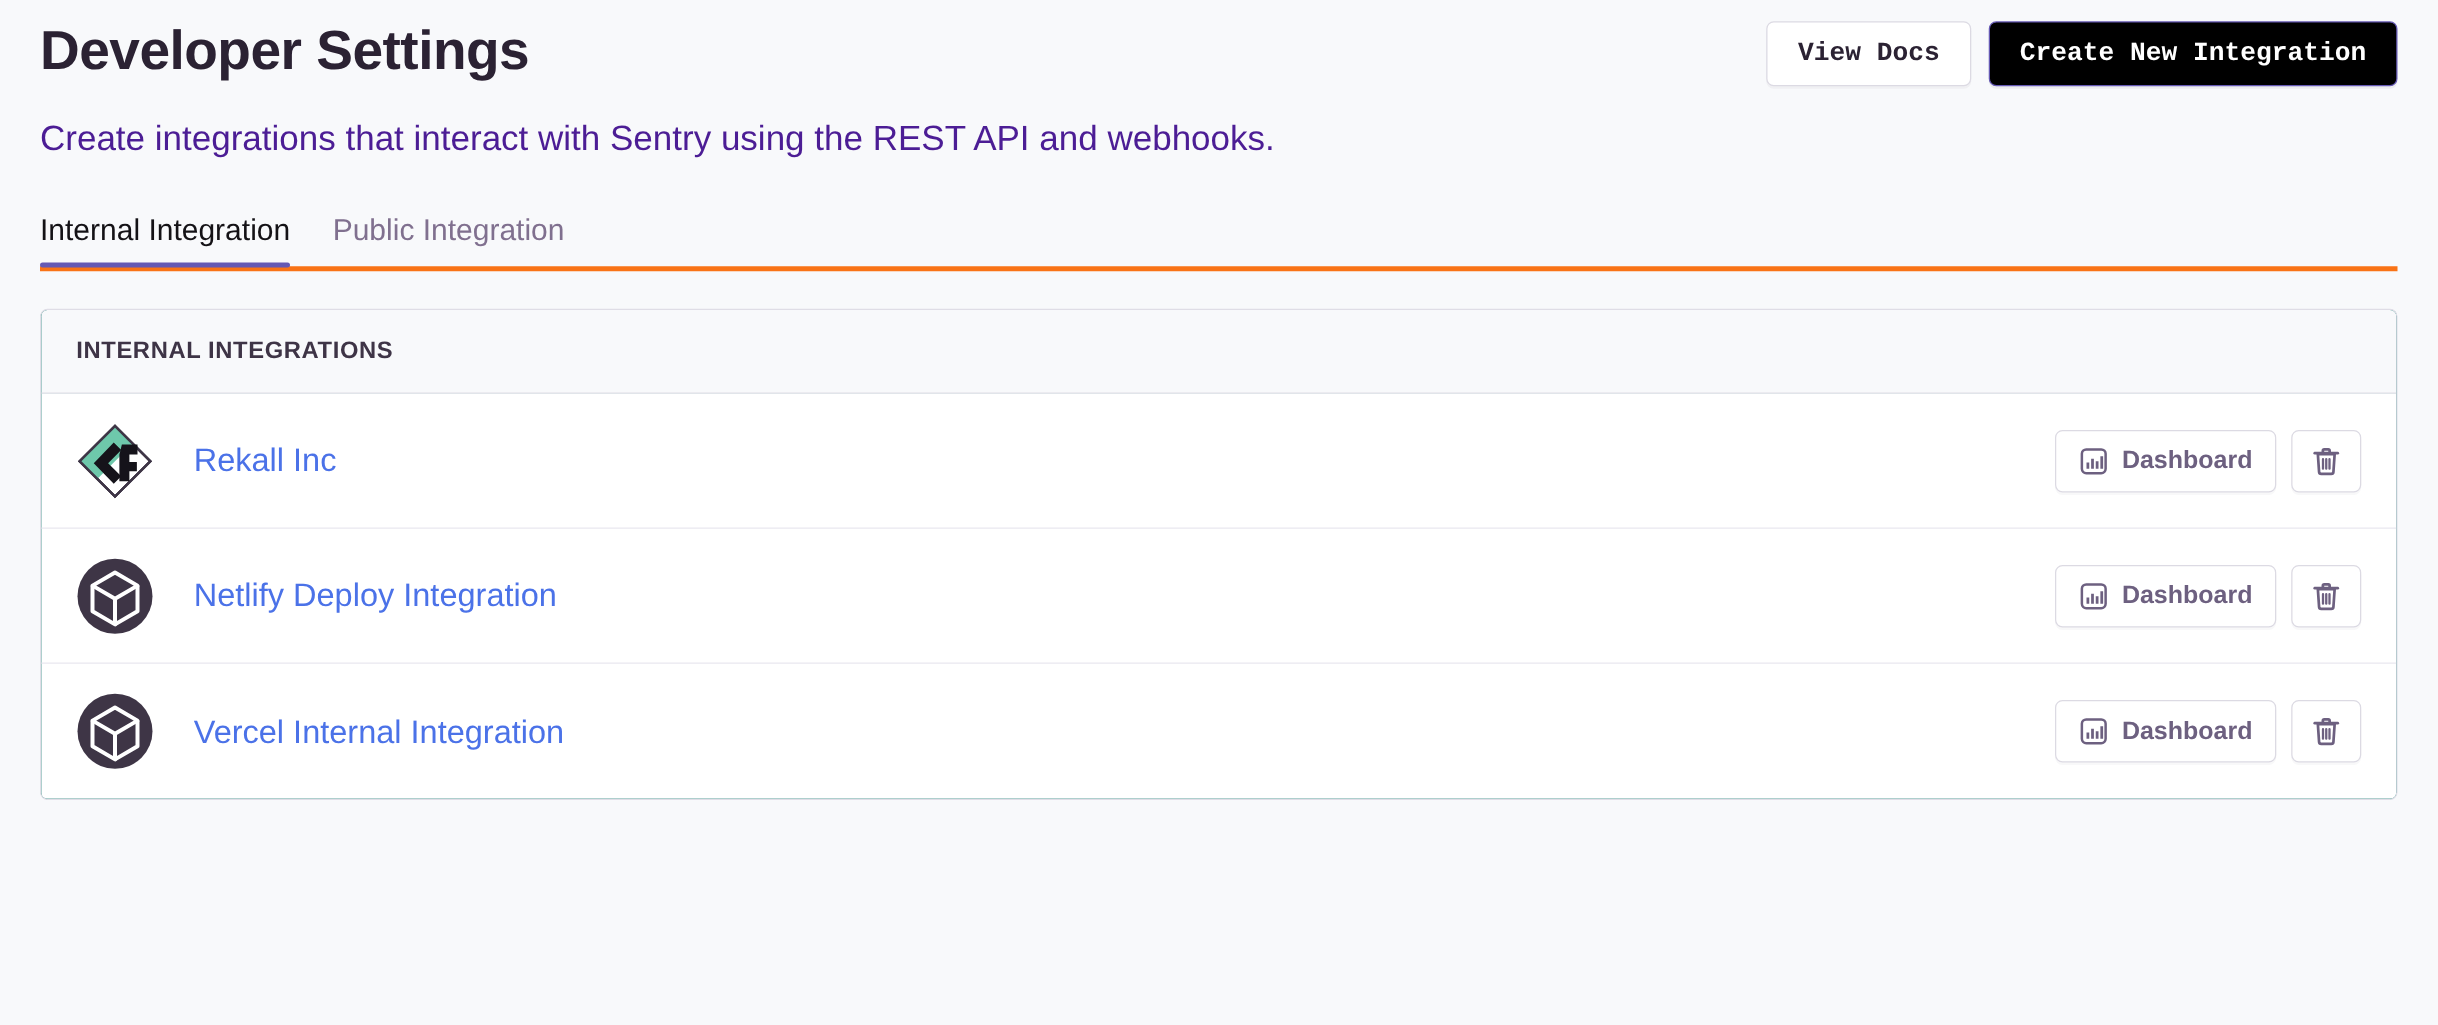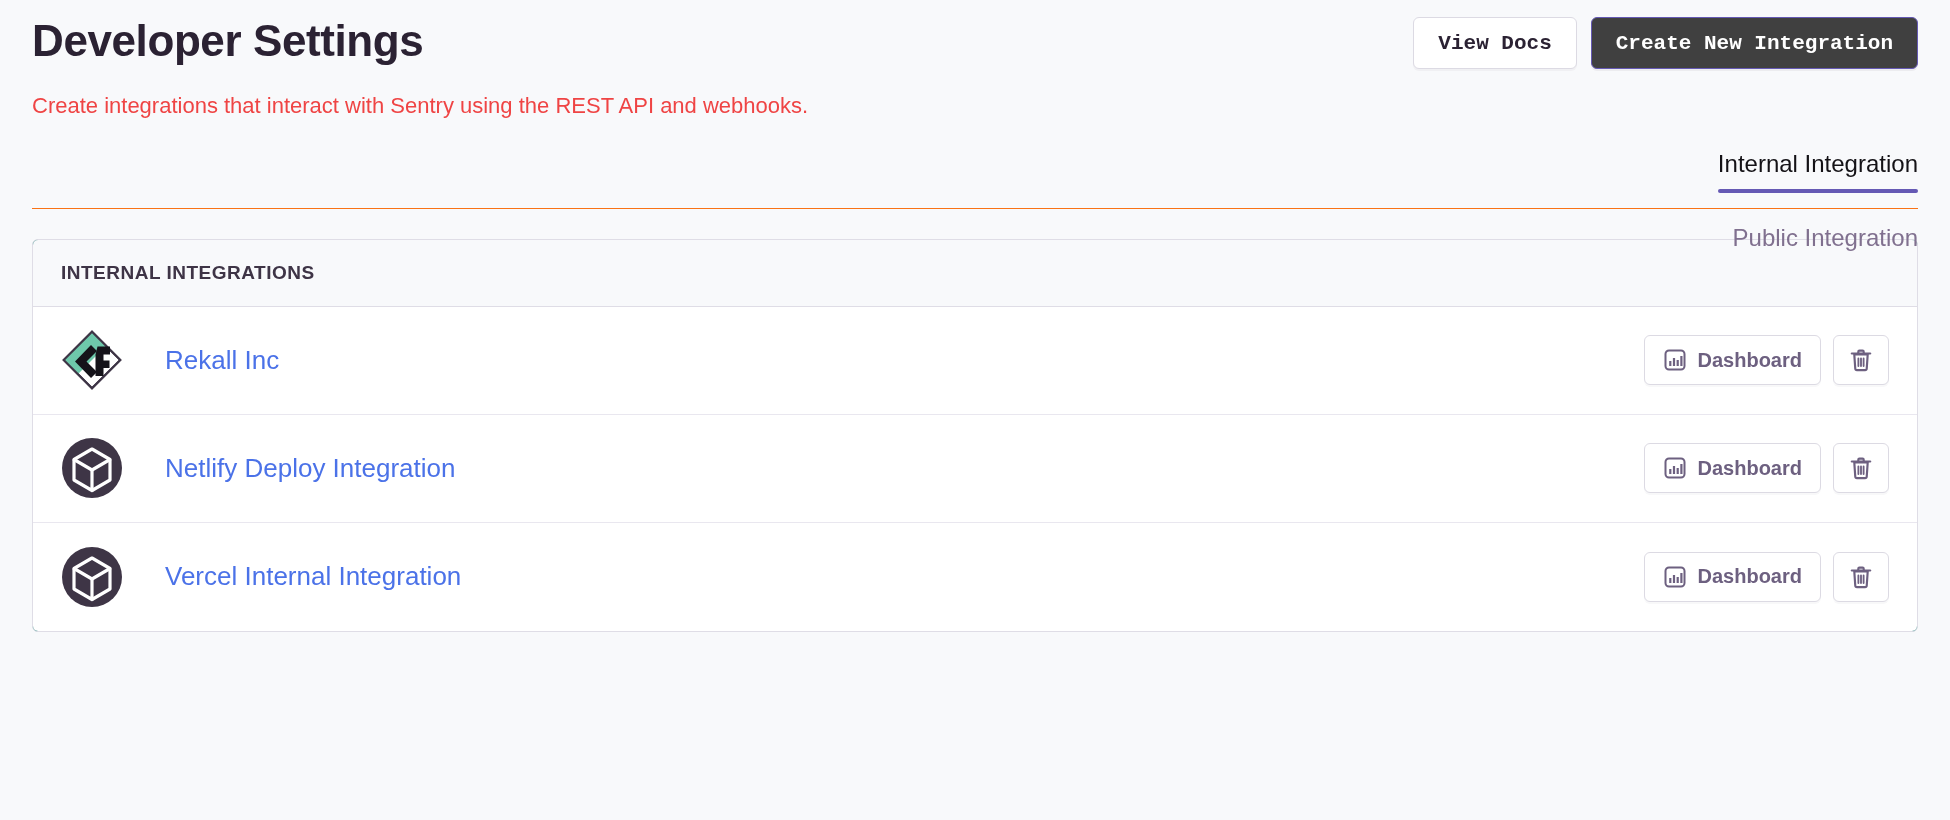--- a/index.html
+++ b/index.html
@@ -59,45 +59,44 @@
   }
   .btn-default {
     background: #ffffff;
     border: 1px solid #dcdae3;
     color: #2b2233;
     height: 52px;
     padding: 0 24px;
     box-shadow: 0 2px 0 rgba(43,34,51,0.04);
   }
   .btn-primary {
-    background: #404040;
+    background: #000000;
     border: 1px solid #6559b4;
     color: #ffffff;
     height: 52px;
     padding: 0 24px;
     box-shadow: 0 2px 0 rgba(43,34,51,0.06);
   }
 
   .page-subtitle {
-    font-size: 22px;
+    font-size: 28px;
     line-height: 1.4;
-    color: #ef4444;
+    color: #4c1d95;
     margin: 22px 0 0 0;
     font-weight: 400;
   }
 
   
   .tabs {
     margin-top: 30px;
-    border-bottom: 1px solid #f97316;
+    border-bottom: 4px solid #f97316;
     display: flex;
     align-items: flex-end;
     gap: 34px;
     height: 57px;
-    flex-direction: column;
   }
   .tab {
     position: relative;
     font-size: 24px;
     line-height: 1;
     padding: 0 0 16px 0;
     cursor: pointer;
     color: #80708f;
     font-weight: 400;
     background: transparent;
@@ -144,21 +143,21 @@
     align-items: center;
     padding: 22px 28px;
     border-bottom: 1px solid #e9e7ef;
     min-height: 108px;
   }
   .integration-row:last-child { border-bottom: none; }
 
   .row-left {
     display: flex;
     align-items: center;
-    gap: 42px;
+    gap: 32px;
     flex: 1 1 auto;
     min-width: 0;
   }
   .row-right {
     display: flex;
     align-items: center;
     gap: 12px;
     flex: 0 0 auto;
     border-radius: 14px;
   }

